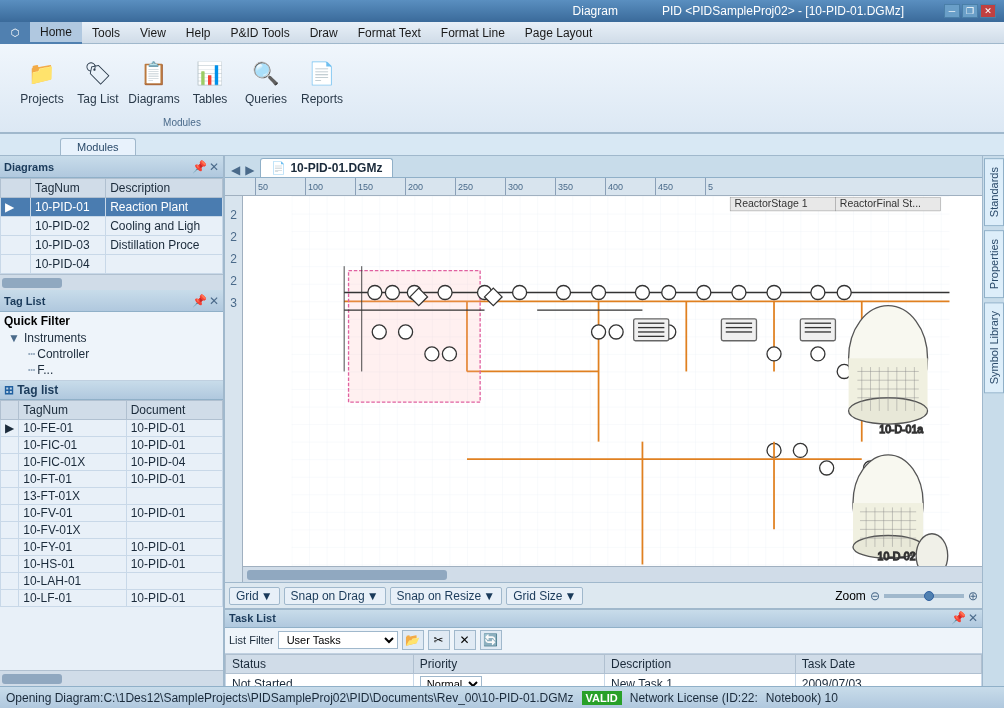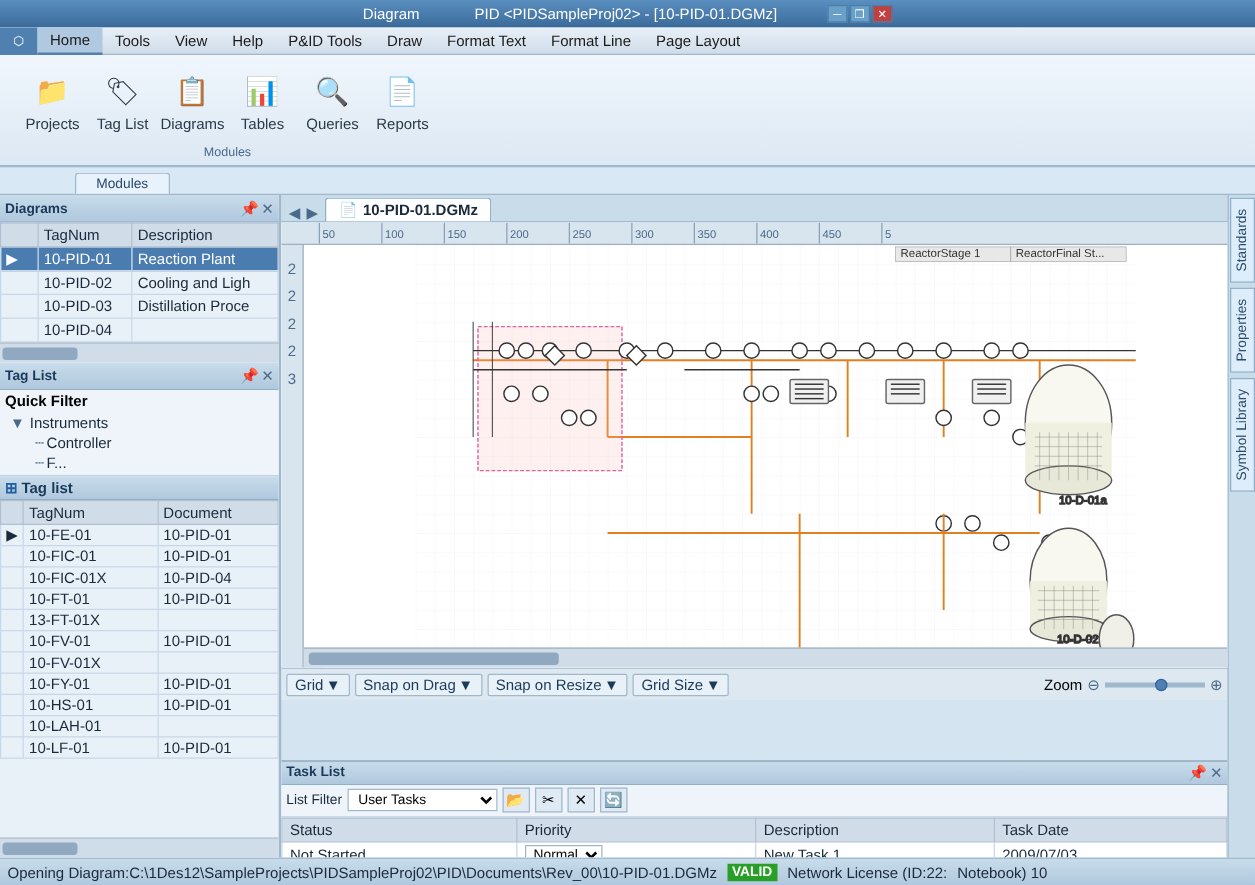--- a/index.html
+++ b/index.html
@@ -4,21 +4,21 @@
   <style>
     * { box-sizing: border-box; margin: 0; padding: 0; font-family: 'Segoe UI', Tahoma, Geneva, Verdana, sans-serif; font-size: 12px; }
     body { width: 1004px; height: 708px; overflow: hidden; background: #d4e4f0; }
 
     
     .title-bar {
       height: 22px;
       background: linear-gradient(to bottom, #5a8fc0, #3a6a9a);
       display: flex;
       align-items: center;
-      justify-content: center;
+      justify-content: flex-end;
       padding: 0 8px;
       color: white;
       font-size: 11px;
     }
     .title-bar-left { display: flex; align-items: center; gap: 4px; }
     .title-bar-controls { display: flex; gap: 2px; }
     .title-bar-btn {
       width: 16px; height: 14px;
       background: #6a9fc8;
       border: 1px solid #4a7fa8;
@@ -345,21 +345,20 @@
       position: relative;
     }
 
     
     .task-list {
       height: 78px;
       background: #e8f0f8;
       border-top: 2px solid #a0b8cc;
       display: flex;
       flex-direction: column;
-      margin-top: 48px;
     }
     .task-header {
       height: 22px;
       background: linear-gradient(to bottom, #c8dcea, #b0c8de);
       display: flex;
       align-items: center;
       justify-content: space-between;
       padding: 0 4px;
       border-bottom: 1px solid #90b0c8;
     }

